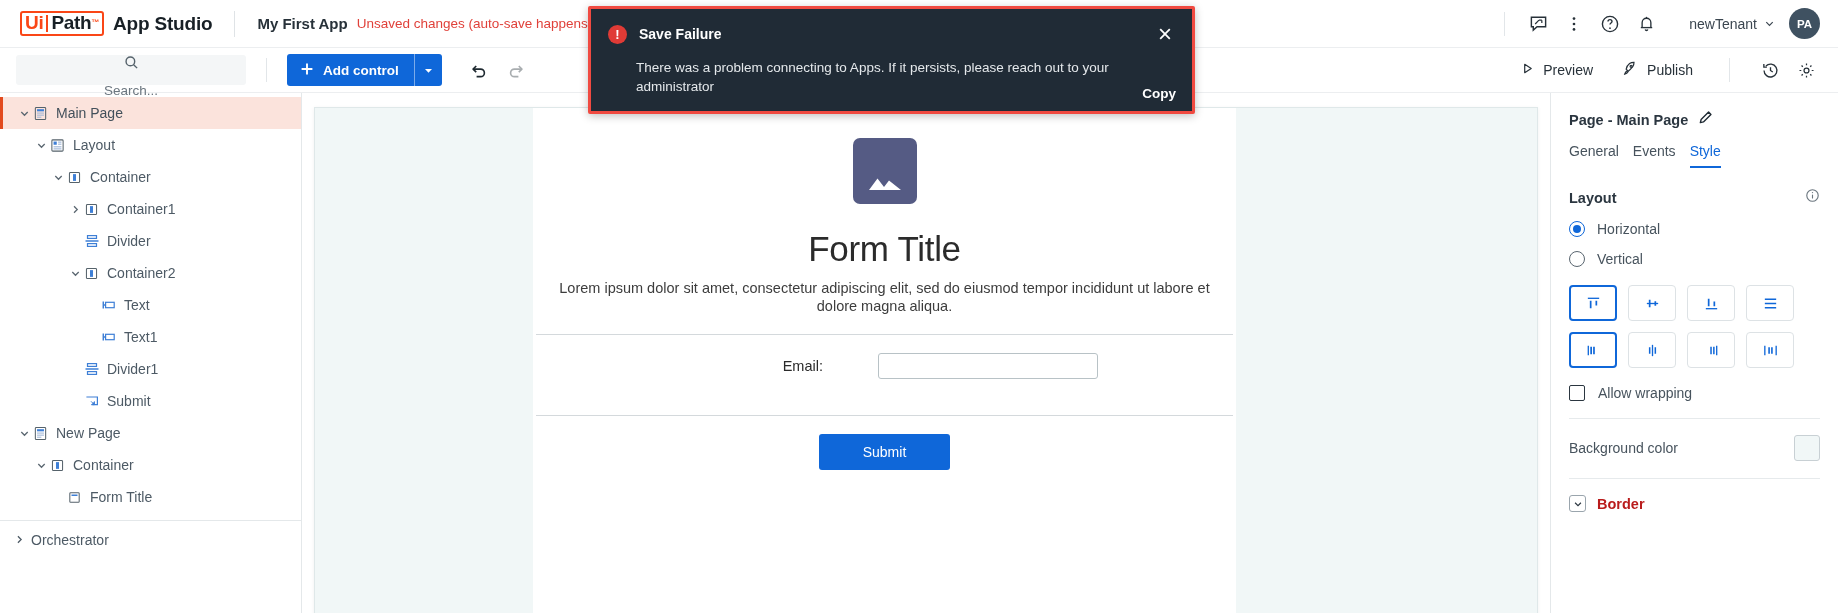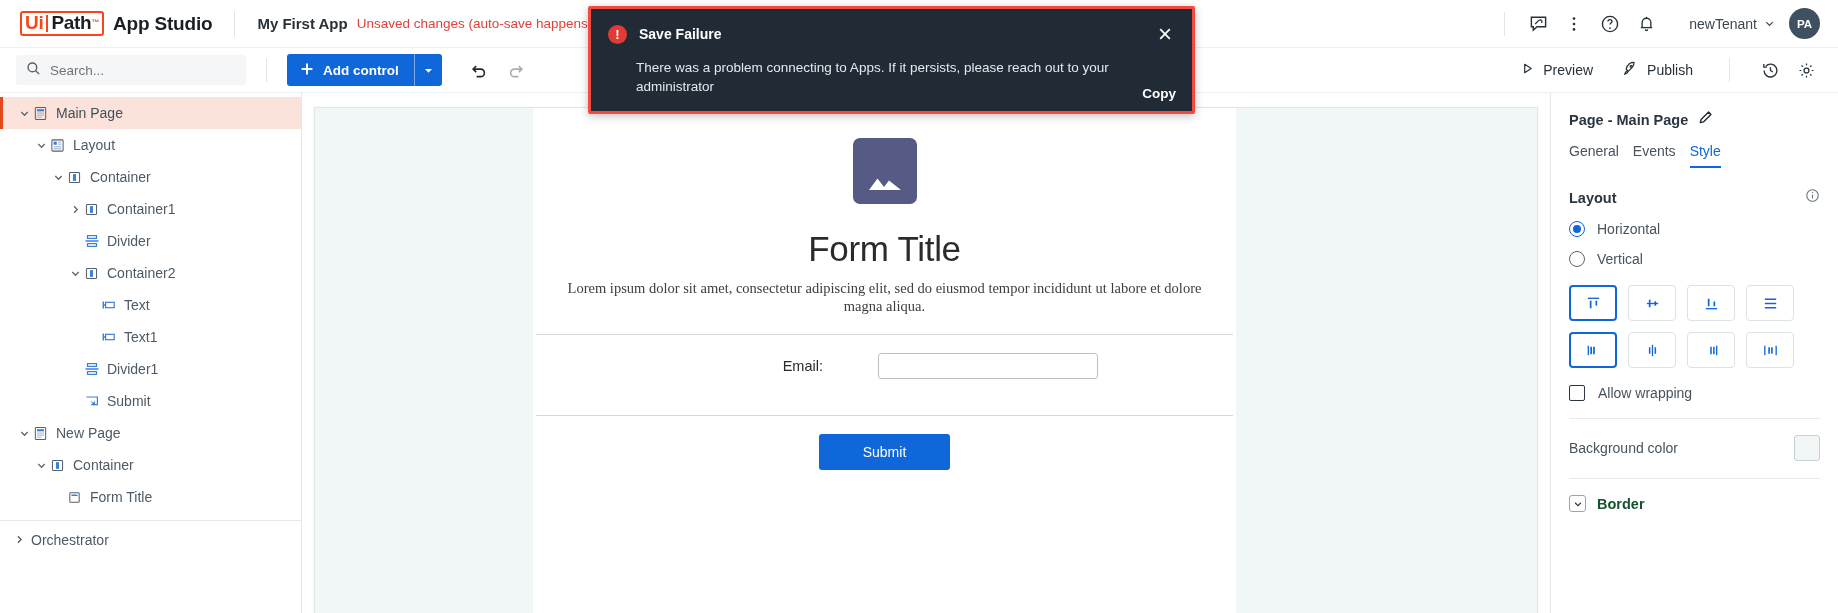--- a/index.html
+++ b/index.html
@@ -64,20 +64,21 @@
   .toolbar {
     position: absolute; top: 48px; left: 0; right: 0; height: 45px;
     background: #fff; border-bottom: 1px solid #eceef0;
     display: flex; align-items: center; z-index: 4;
   }
   .search-box {
     margin-left: 16px; width: 230px; height: 30px;
     background: #f4f6f7; border-radius: 3px;
     display: flex; align-items: center; gap: 9px; padding: 0 10px;
     cursor: text;
+    flex-direction: column;
   }
   .search-ph { font-size: 13.5px; color: #6b767f; }
   .tb-divider { width: 1px; height: 24px; background: #e2e6e9; margin: 0 20px; }
 
   .add-control {
     display: flex; align-items: stretch; height: 32px;
     border-radius: 3px; overflow: hidden; cursor: pointer;
   }
   .ac-main {
     background: #0f67d9; color: #fff; font-size: 13.5px; font-weight: 600;
@@ -162,21 +163,21 @@
     width: 64px; height: 66px; margin: 0 auto;
     background: #555b84; border-radius: 7px;
     display: flex; align-items: flex-end; justify-content: center; padding-bottom: 13px;
   }
   .form-title {
     text-align: center; font-size: 35px; font-weight: 400;
     color: #2b2b2b; margin-top: 25px; letter-spacing: -.3px;
   }
   .form-sub {
     text-align: center; font-size: 14.5px; color: #3d3d3d;
-    line-height: 1.22; margin: 11px auto 0; width: 668px; font-family: Liberation Serif, serif;
+    line-height: 1.22; margin: 11px auto 0; width: 668px;
   }
   .form-rule { height: 1px; background: #d4d9dc; margin: 19px 3px 0 3px; }
   .field-rows { padding: 14px 0 12px 0; }
   .field-row {
     display: flex; align-items: center; height: 34px; margin-bottom: 1px;
   }
   .field-label {
     width: 345px; text-align: right; padding-right: 55px;
     font-size: 14.5px; color: #2b2b2b;
   }
@@ -260,21 +261,21 @@
     border: 1px solid #c8d0d4; border-radius: 3px; background: #f1f7f7; cursor: pointer;
   }
   .accordion-row {
     display: flex; align-items: center; gap: 11px;
     padding: 16px 18px 0 18px; cursor: pointer;
   }
   .acc-toggle {
     width: 17px; height: 17px; border: 1px solid #9aa5ad; border-radius: 3px;
     display: flex; align-items: center; justify-content: center; color: #2b3640;
   }
-  .acc-label { font-size: 14.5px; font-weight: 600; color: #14532d; }
+  .acc-label { font-size: 14.5px; font-weight: 600; color: #b91c1c; }
 
   
   .toast {
     position: absolute; top: 6px; left: 588px; width: 607px; height: 108px;
     background: #202b36; border: 3px solid #f04a41; border-radius: 2px;
     z-index: 20; box-shadow: 0 2px 8px rgba(0,0,0,.25);
   }
   .toast-head {
     display: flex; align-items: center; padding: 14px 16px 0 17px;
   }

